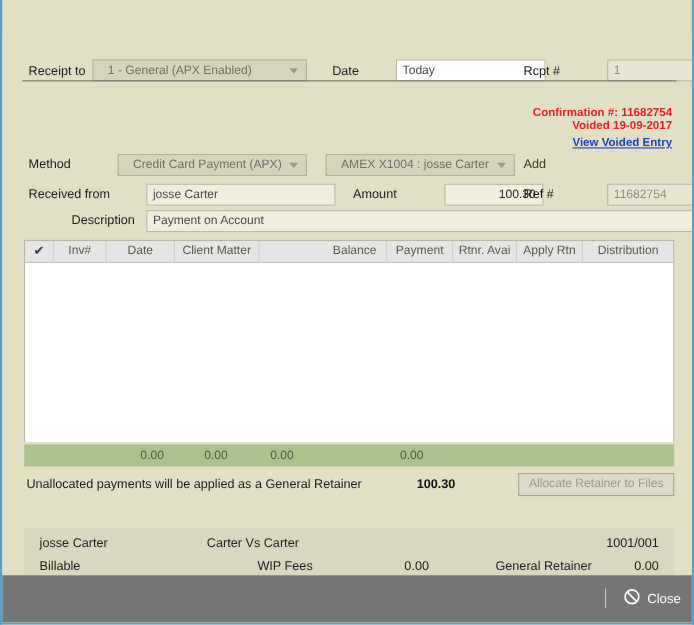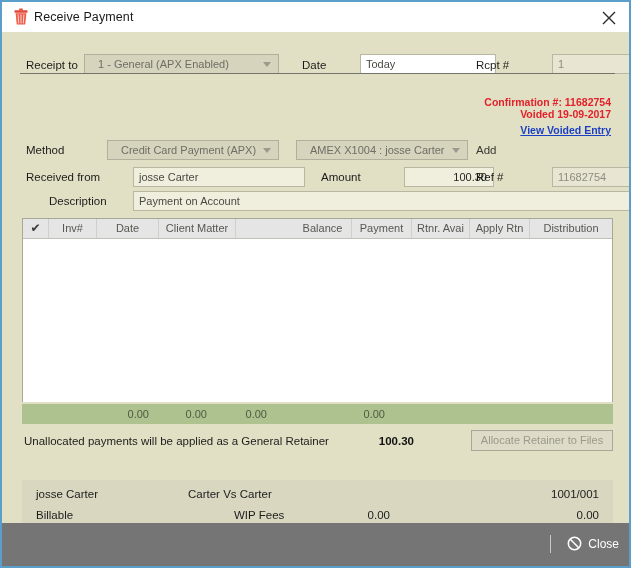--- a/index.html
+++ b/index.html
@@ -285,36 +285,20 @@
   .close-btn .lab {
     color: #ffffff;
     font-size: 12px;
   }
 </style>
 </head>
 <body>
 
 <div id="app">
 
-  <div class="titlebar">
-    <span class="title-icon">
-      <svg width="18" height="18" viewBox="0 0 18 18">
-        <rect x="2.5" y="2.2" width="13" height="2.6" rx="0.6" fill="#e04a3a"></rect>
-        <rect x="7.2" y="0.6" width="3.6" height="1.8" rx="0.5" fill="#e04a3a"></rect>
-        <path d="M3.6 5.2 L14.4 5.2 L13.2 16.6 L4.8 16.6 Z" fill="#ef5b46"></path>
-        <path d="M6.1 6.4 L6.7 15.4 M9 6.4 L9 15.4 M11.9 6.4 L11.3 15.4" stroke="#ffffff" stroke-width="0.9" fill="none" opacity="0.85"></path>
-      </svg>
-    </span>
-    <span class="title-text">Receive Payment</span>
-    <span class="title-close">
-      <svg width="24" height="22" viewBox="0 0 24 22">
-        <path d="M6 5 L18 17 M18 5 L6 17" stroke="#2b2b2b" stroke-width="1.4" fill="none"></path>
-      </svg>
-    </span>
-  </div>
 
   <div class="panel">
 
     <span class="lbl" style="left:24px; top:27px;">Receipt to</span>
     <div class="combo" style="left:82px; top:22px; width:195px;">
       <span>1 - General (APX Enabled)</span>
       <span class="caret"></span>
     </div>
 
     <span class="lbl" style="left:300px; top:27px;">Date</span>
@@ -342,21 +326,21 @@
 
     <span class="lbl" style="left:24px; top:139px;">Received from</span>
     <div class="txt field" style="left:105px; top:135px; width:172px;">josse Carter</div>
 
     <span class="lbl" style="left:319px; top:139px;">Amount</span>
     <div class="txt field right" style="left:376px; top:135px; width:90px;">100.30</div>
 
     <span class="lbl" style="left:474px; top:139px;">Ref #</span>
     <div class="txt off" style="left:524px; top:135px; width:87px;">11682754</div>
 
-    <span class="lbl" style="left:12px; top:163px;padding-left:35px;">Description</span>
+    <span class="lbl" style="left:28px; top:163px;padding-left:35px;">Description</span>
     <div class="txt field" style="left:105px; top:159px; width:506px;">Payment on Account</div>
 
     <div class="grid">
       <div class="grid-head">
           <div class="gh" style="width: 26px; color: rgb(58, 58, 58); font-size: 12px;">✔</div>
           <div class="gh" style="width: 48px;">Inv#</div>
           <div class="gh" style="width: 62px;">Date</div>
           <div class="gh" style="width: 77px;">Client Matter</div>
           <div class="gh" style="width: 58px; margin-top: 24px;">Billed</div>
           <div class="gh" style="width: 58px;">Balance</div>
@@ -389,20 +373,21 @@
 
       <span class="sm" style="left:14px; top:29px;">Billable</span>
       <span class="sm" style="left:14px; top:49px;">AR:</span>
       <span class="sm num" style="left:120px; top:49px; width:48px;">0.00</span>
 
       <span class="sm" style="left:212px; top:29px;">WIP Fees</span>
       <span class="sm num" style="left:320px; top:29px; width:48px;">0.00</span>
       <span class="sm" style="left:212px; top:49px;">WIP Expenses</span>
       <span class="sm num" style="left:320px; top:49px; width:48px;">0.00</span>
 
+      <span class="sm num" style="left:386px; top:29px; width:130px;">General Retainer</span>
       <span class="sm num" style="right:14px; top:29px; width:48px;">0.00</span>
       <span class="sm num" style="left:386px; top:49px; width:130px;">Trust Balance</span>
       <span class="sm num" style="right:14px; top:49px; width:48px;">0.00</span>
     </div>
 
   </div>
 
   <div class="footer">
     <span class="footer-sep"></span>
     <div class="close-btn">

